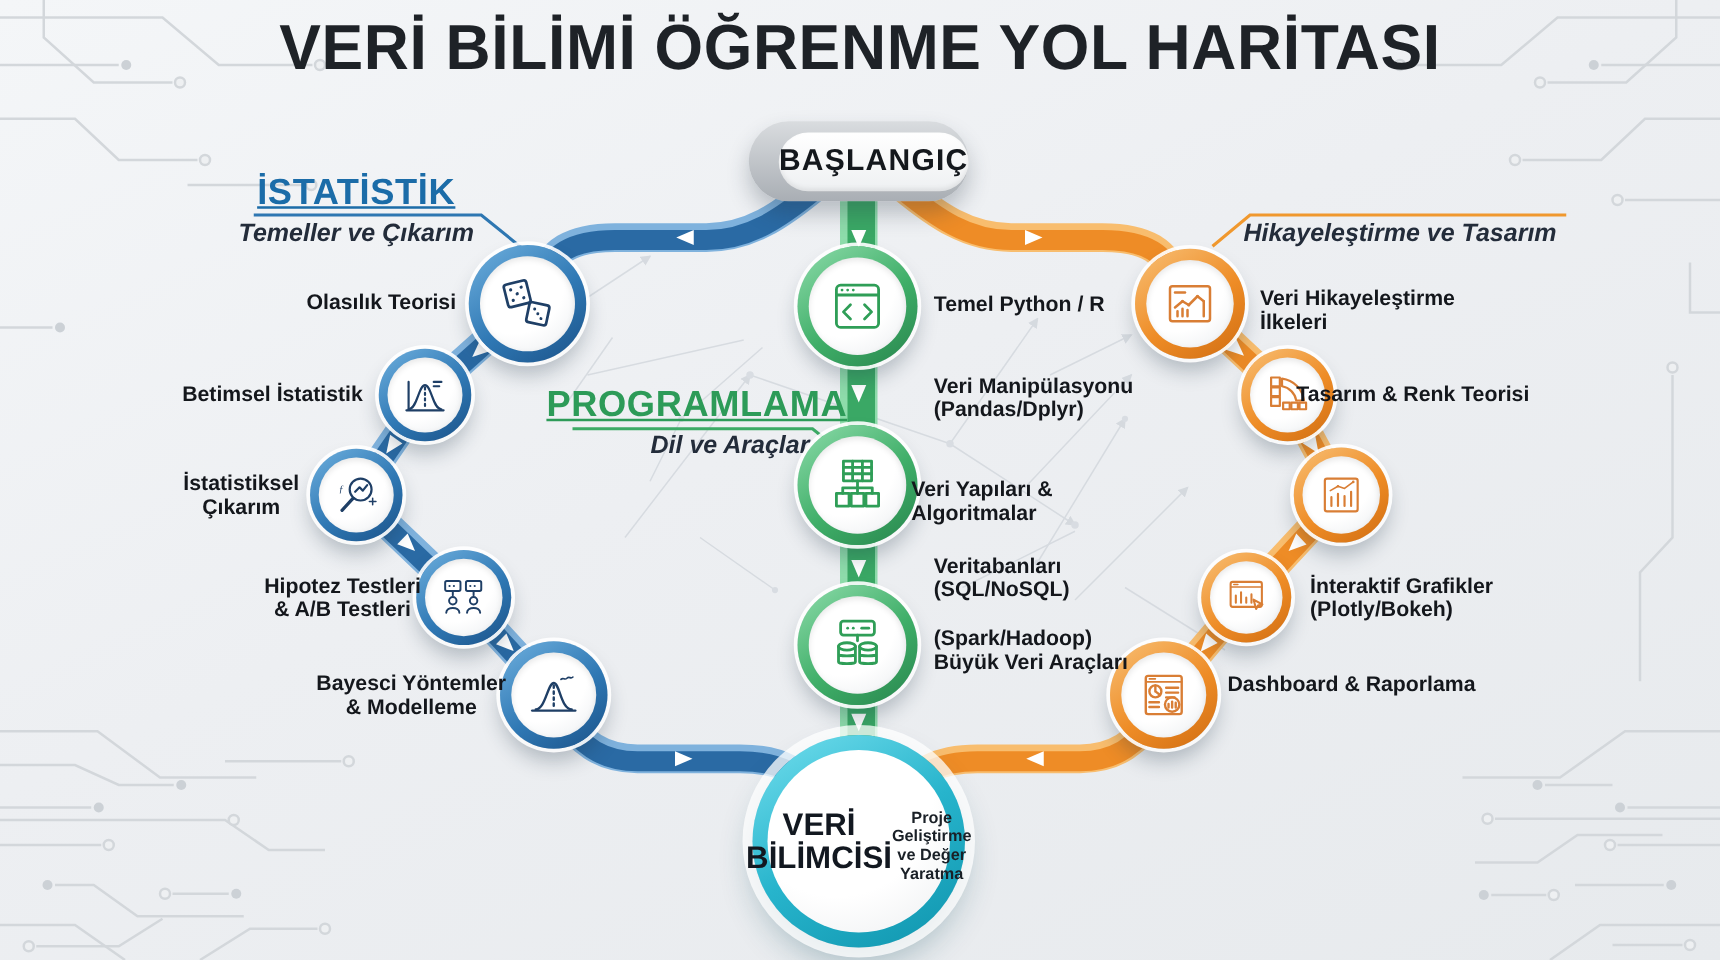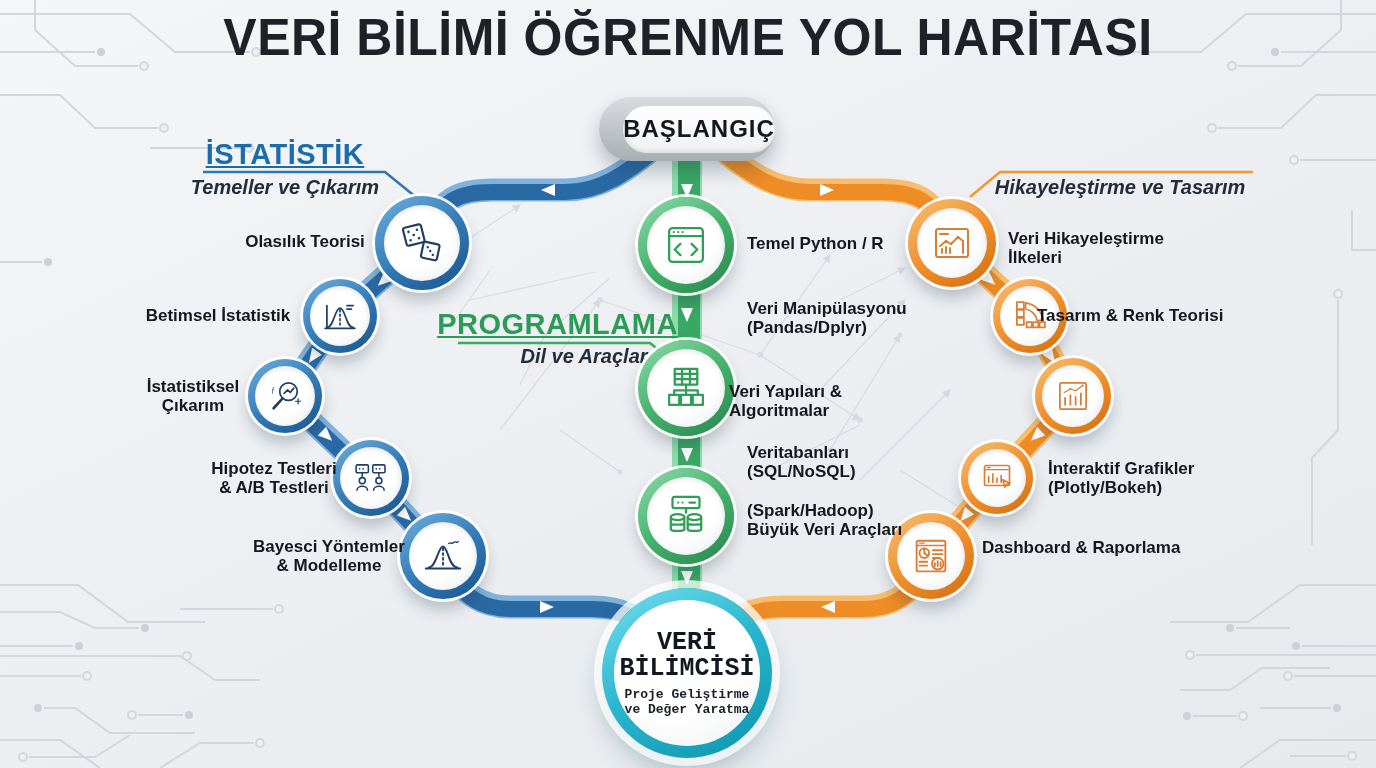--- a/index.html
+++ b/index.html
@@ -43,21 +43,21 @@
     background:radial-gradient(circle at 35% 28%,#ffffff 55%,#e9ecef 100%);
     box-shadow:inset 0 2px 5px rgba(0,0,0,.10);
     display:flex;align-items:center;justify-content:center;}
   .node.small .node-inner{inset:7px;}
   
   .final-node{position:absolute;left:602px;top:588px;width:170px;height:170px;border-radius:50%;
     background:linear-gradient(150deg,#74dfee 0%,#27b4cc 50%,#0f94ad 100%);
     box-shadow:0 0 0 8px rgba(255,255,255,.75),0 14px 26px rgba(20,80,95,.30);}
   .final-inner{position:absolute;inset:12px;border-radius:50%;
     background:radial-gradient(circle at 38% 28%,#ffffff 55%,#eceef0 100%);
-    display:flex;flex-direction:column;align-items:center;justify-content:center;text-align:center;font-family:Liberation Mono, monospace;}
+    display:flex;flex-direction:row;align-items:center;justify-content:center;text-align:center;}
   .final-title{font-size:25px;line-height:26px;font-weight:900;color:#121820;width:150px;}
   .final-sub{margin-top:5px;font-size:13px;line-height:15px;font-weight:800;color:#1a2027;width:132px;}
   
   .lbl{position:absolute;font-size:17px;line-height:19px;font-weight:700;color:#14171c;}
   .lbl .ln{display:block;}
   .lbl.r{text-align:center;margin-left:48px;}
   .ic{pointer-events:none;}
 </style>
 </head>
 <body>

